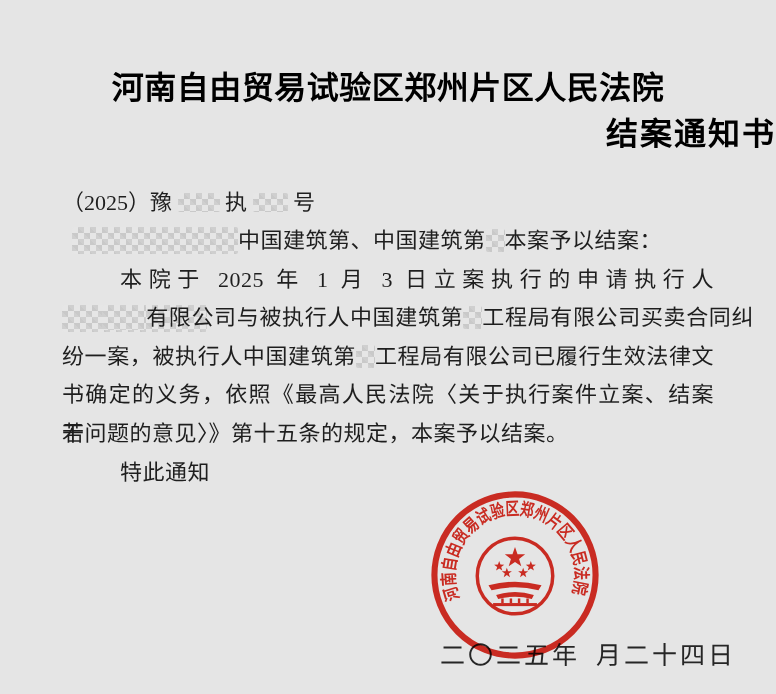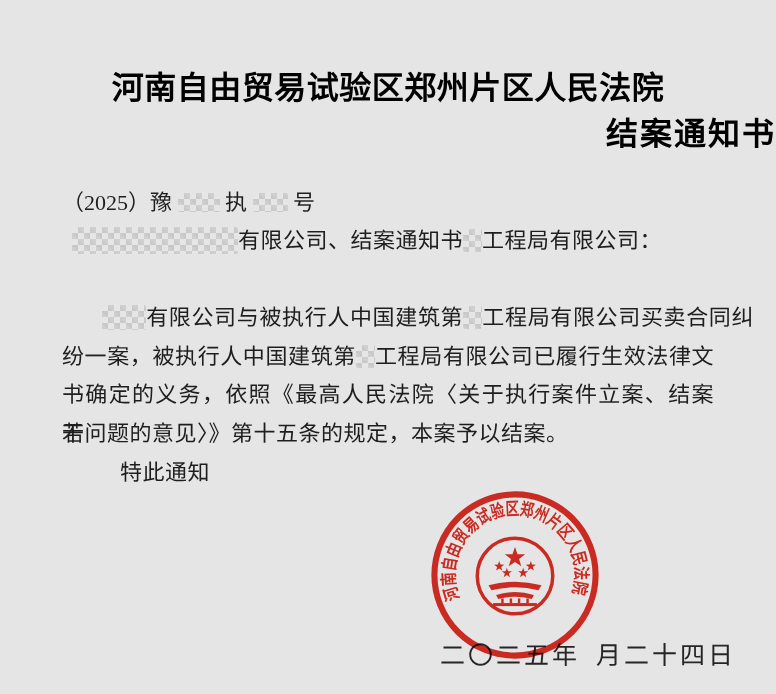--- a/index.html
+++ b/index.html
@@ -91,23 +91,26 @@
 
   <div class="caseline">
     <span>（2025）豫</span>
     <span class="redact r-case-a"></span>
     <span>执</span>
     <span class="redact r-case-b"></span>
     <span>号</span>
   </div>
 
   <div class="bl lA">
-    <span class="redact r-addr"></span><span>有限公司、结案通知书</span><span class="redact r-sm"></span><span>工程局有限公司：</span>
+    <span class="redact r-addr"></span><span>中国建筑第、中国建筑第</span><span class="redact r-sm"></span><span>本案予以结案：</span>
   </div>
 
+  <div class="bl lB just">
+    <span>本院于 2025 年 1 月 3 日立案执行的申请执行人</span><span class="redact r-end"></span>
+  </div>
 
   <div class="bl lC just">
     <span class="redact r-start"></span><span>有限公司与被执行人中国建筑第</span><span class="redact r-sm"></span><span>工程局有限公司买卖合同纠</span>
   </div>
 
   <div class="bl lD just">
     <span>纷一案，被执行人中国建筑第</span><span class="redact r-sm"></span><span>工程局有限公司已履行生效法律文</span>
   </div>
 
   <div class="bl lE just">

